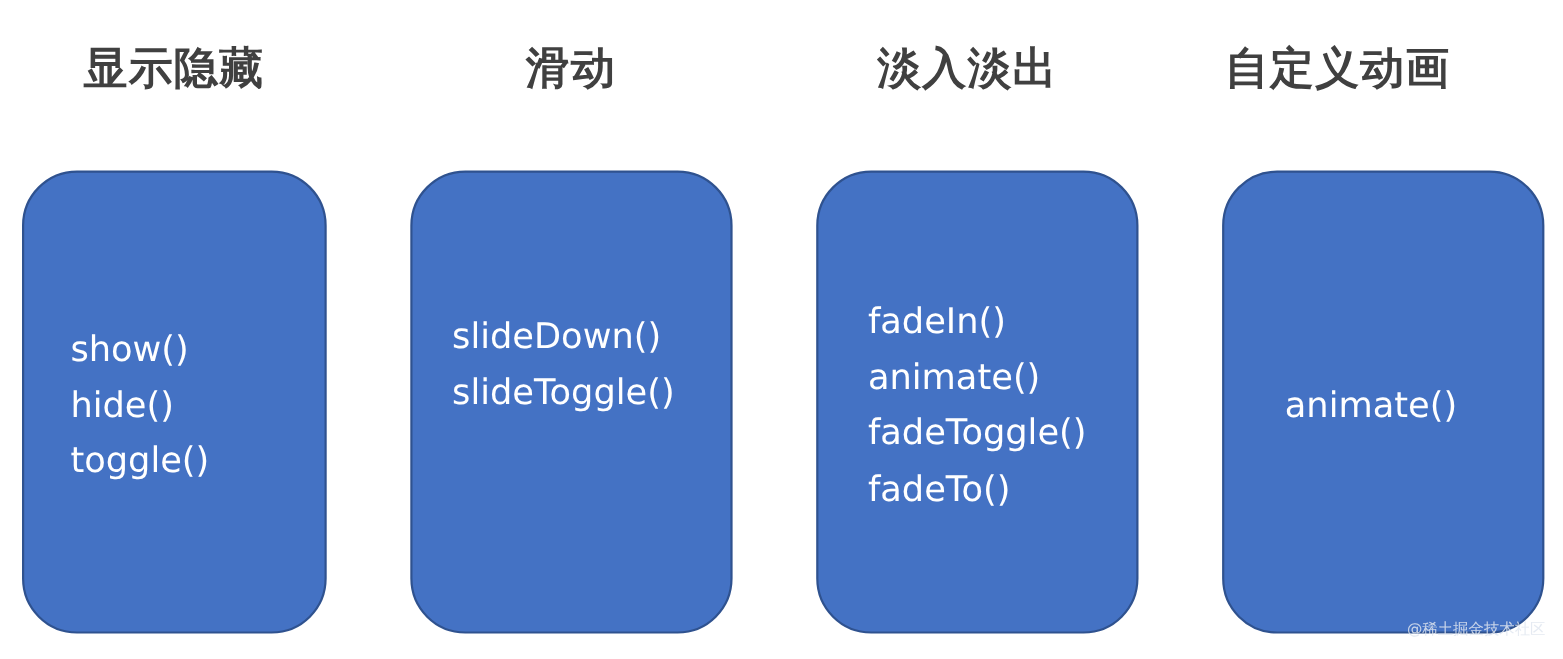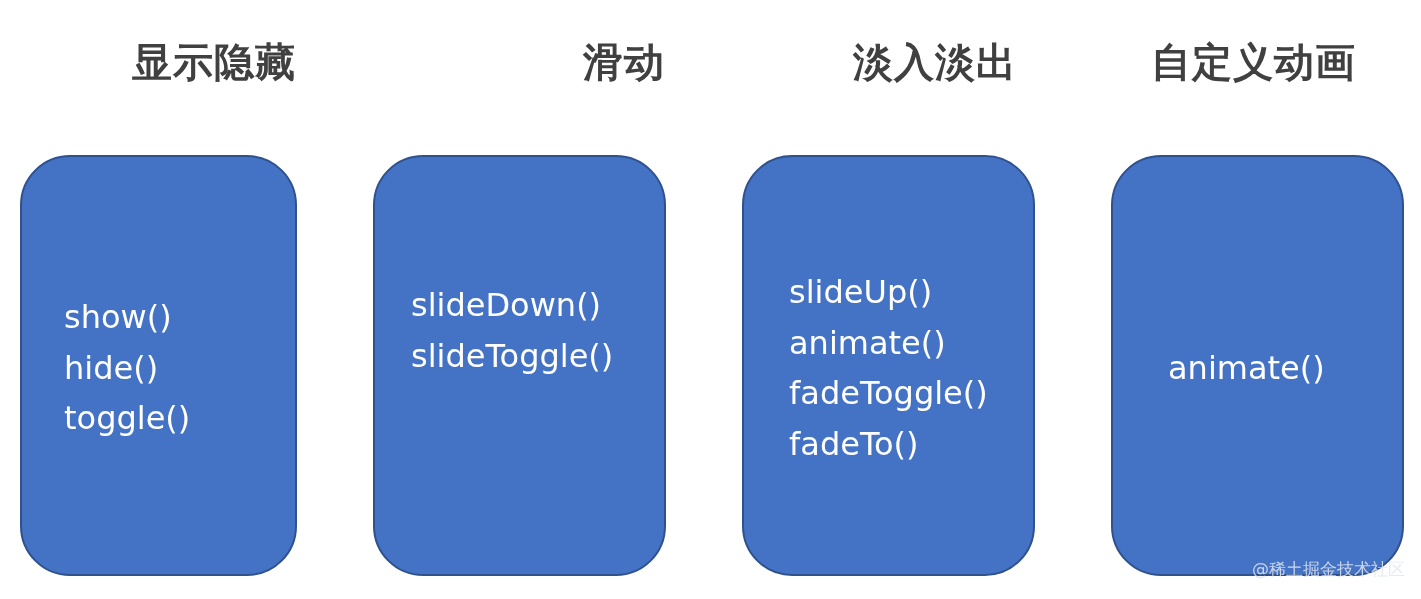--- a/index.html
+++ b/index.html
@@ -1,35 +1,35 @@
 <!DOCTYPE html>
 <html><head>
 <meta charset="utf-8">
 <style>
   html, body { margin: 0; padding: 0; background: #ffffff; }
   body { width: 1421px; height: 599px; position: relative; overflow: hidden; font-family: "Liberation Sans", "DejaVu Sans", sans-serif; }
   .title {
     position: absolute; top: 30px; height: 64px; line-height: 64px;
     font-family: "DejaVu Sans", sans-serif; font-weight: bold; font-size: 40px;
-    color: #404040; text-align: right; letter-spacing: 1px;
+    color: #404040; text-align: center; letter-spacing: 1px;
   }
   .box {
     position: absolute; top: 155px; height: 421px;
     background: #4472c4; border: 2px solid #2f528f; border-radius: 50px;
     box-sizing: border-box;
   }
   .methods {
     position: absolute; color: #ffffff;
     font-family: "DejaVu Sans", sans-serif; font-size: 32px; line-height: 50.5px;
     white-space: nowrap;
   }
   .methods div { height: 50.5px; }
   .watermark {
     position: absolute; right: 16px; bottom: 18px;
-    font-family: "DejaVu Sans", sans-serif; font-size: 17px; color: rgba(225,230,240,0.85);
+    font-family: "DejaVu Sans", sans-serif; font-size: 14px; color: rgba(225,230,240,0.85);
     letter-spacing: 0px;
     margin-top: 44px;
   }
 </style>
 </head>
 <body>
 
 <div class="title" style="left:20px;width:276px;">显示隐藏</div>
 <div class="box" style="left:20px;width:277px;"></div>
 <div class="methods" style="left:64px;top:292px;">
@@ -41,21 +41,21 @@
 <div class="title" style="left:373px;width:292px;">滑动</div>
 <div class="box" style="left:373px;width:293px;"></div>
 <div class="methods" style="left:411px;top:280px;">
   <div>slideDown()</div>
   <div>slideToggle()</div>
 </div>
 
 <div class="title" style="left:742px;width:275px;">淡入淡出</div>
 <div class="box" style="left:742px;width:293px;"></div>
 <div class="methods" style="left:789px;top:267px;">
-  <div>slideUp()</div>
+  <div>fadeIn()</div>
   <div>animate()</div>
   <div>fadeToggle()</div>
   <div>fadeTo()</div>
 </div>
 
 <div class="title" style="left:1076px;width:280px;">自定义动画</div>
 <div class="box" style="left:1111px;width:293px;"></div>
 <div class="methods" style="left:1168px;top:343px;">
   <div>animate()</div>
 </div>

